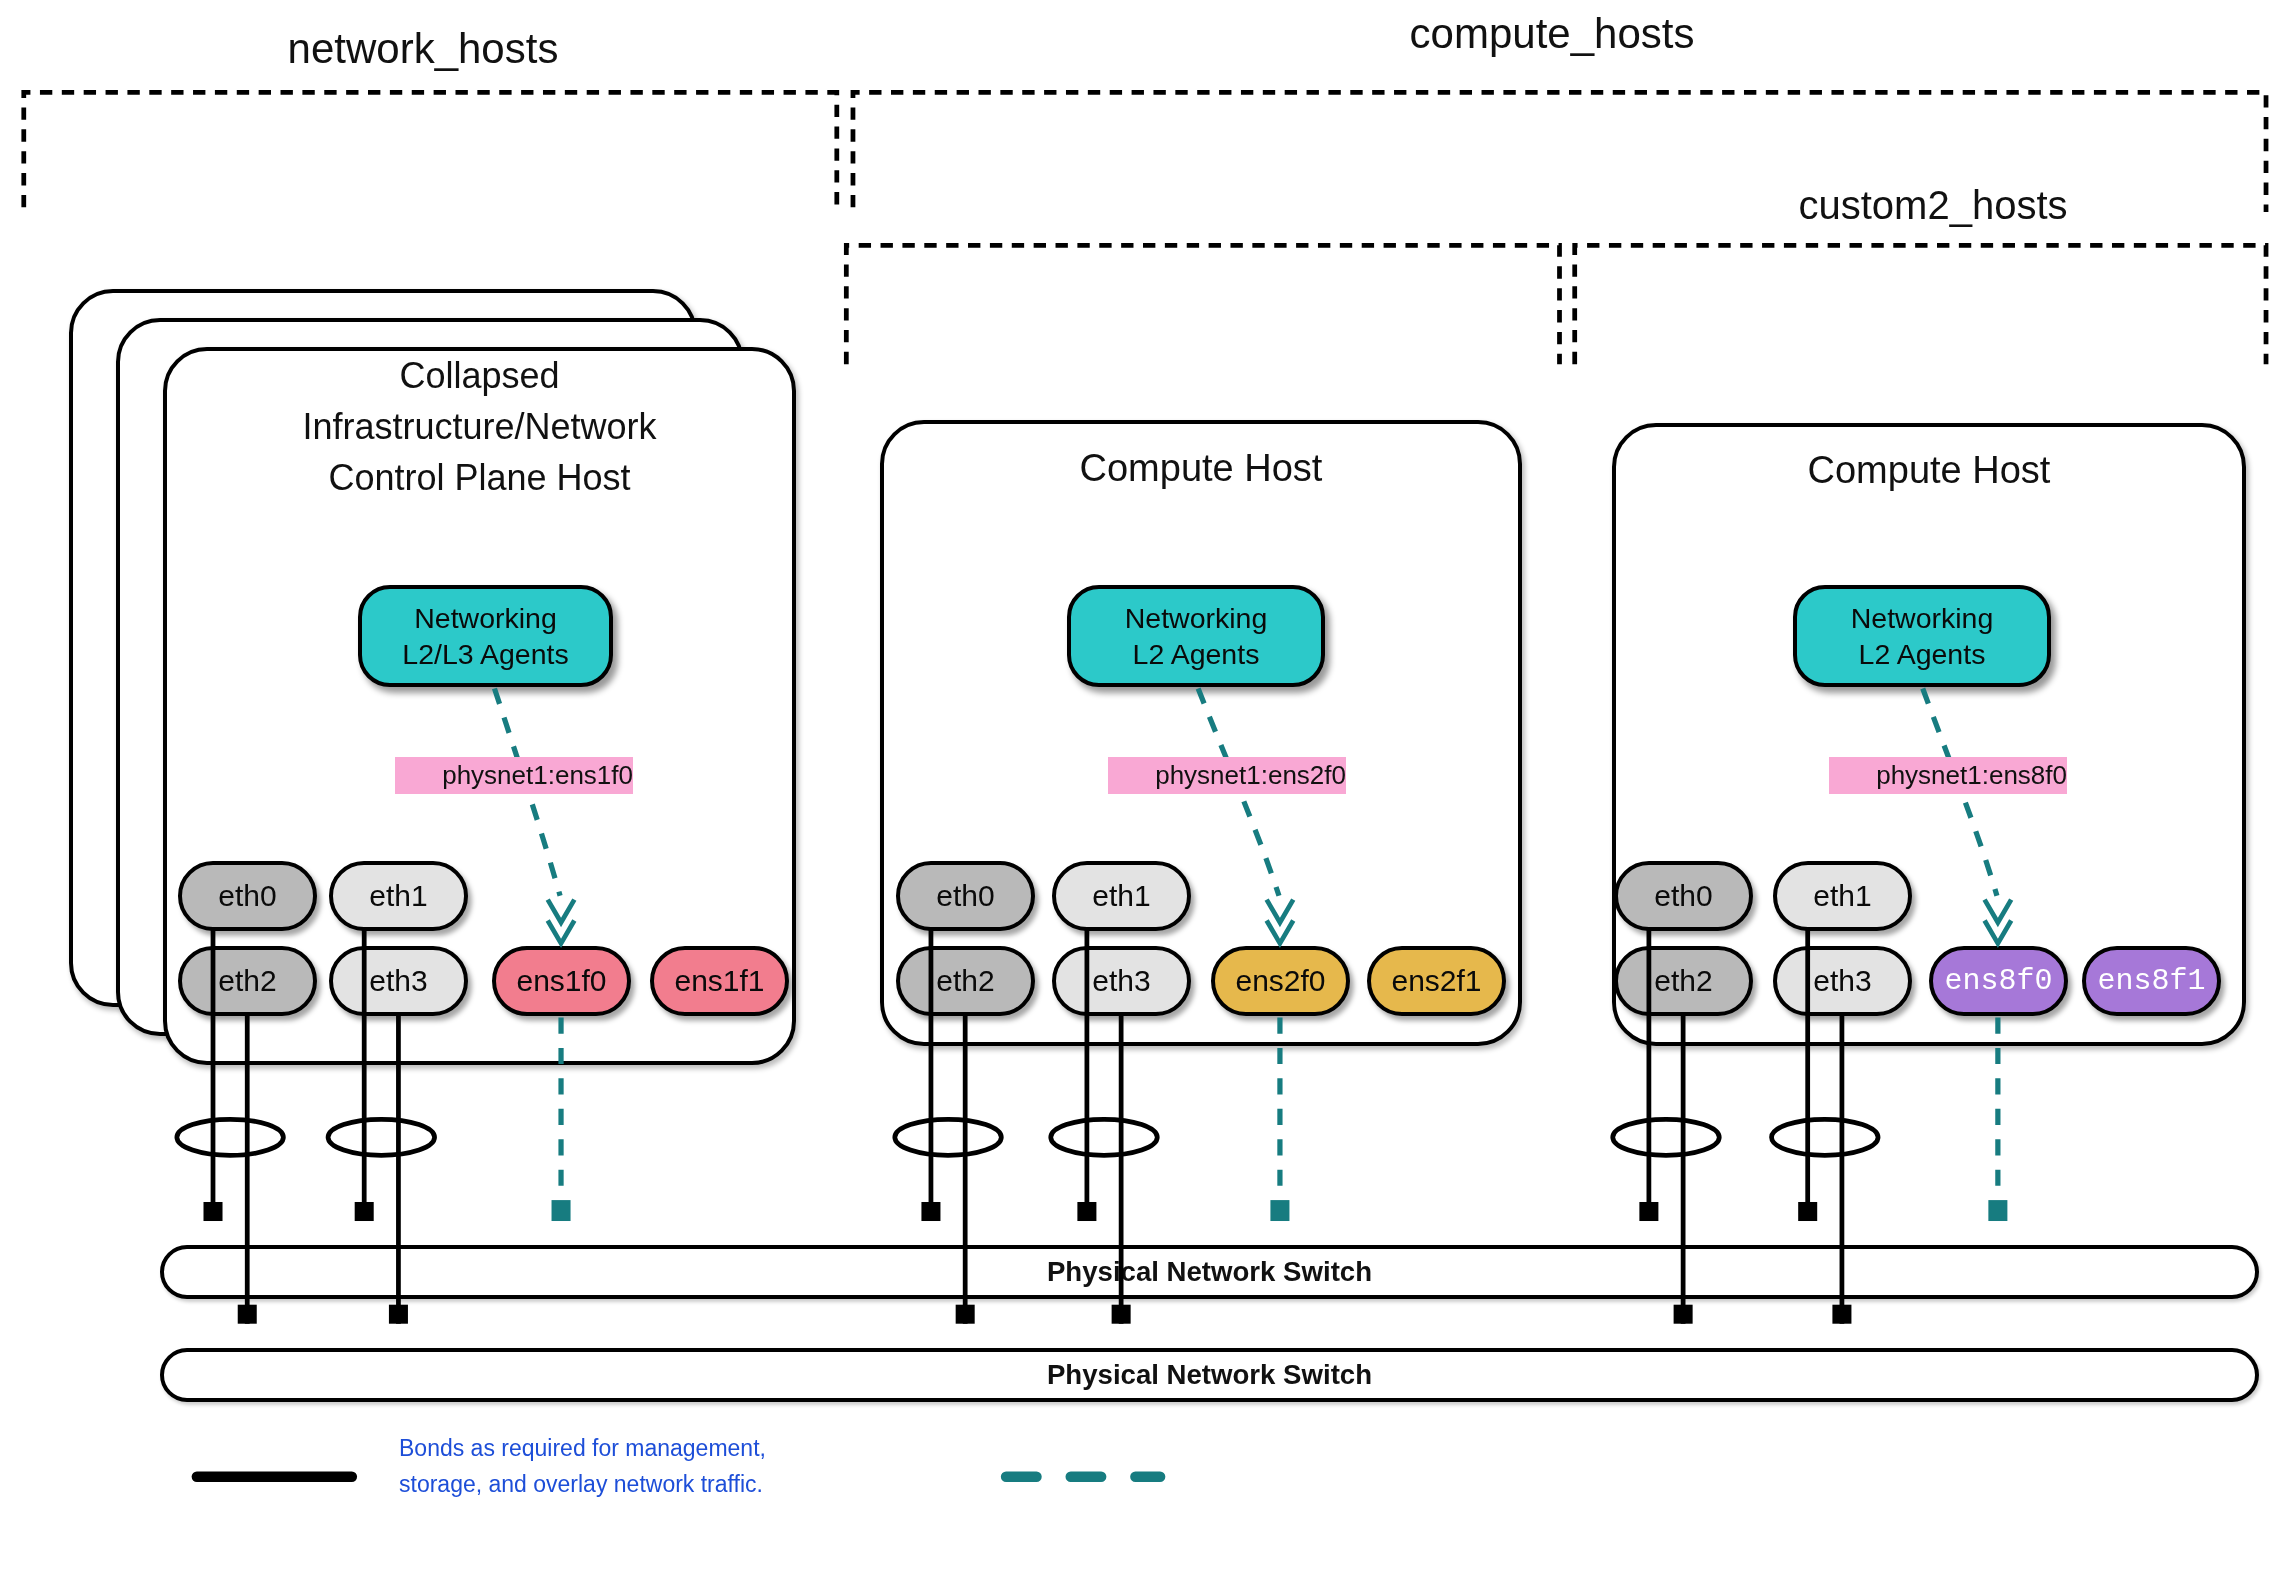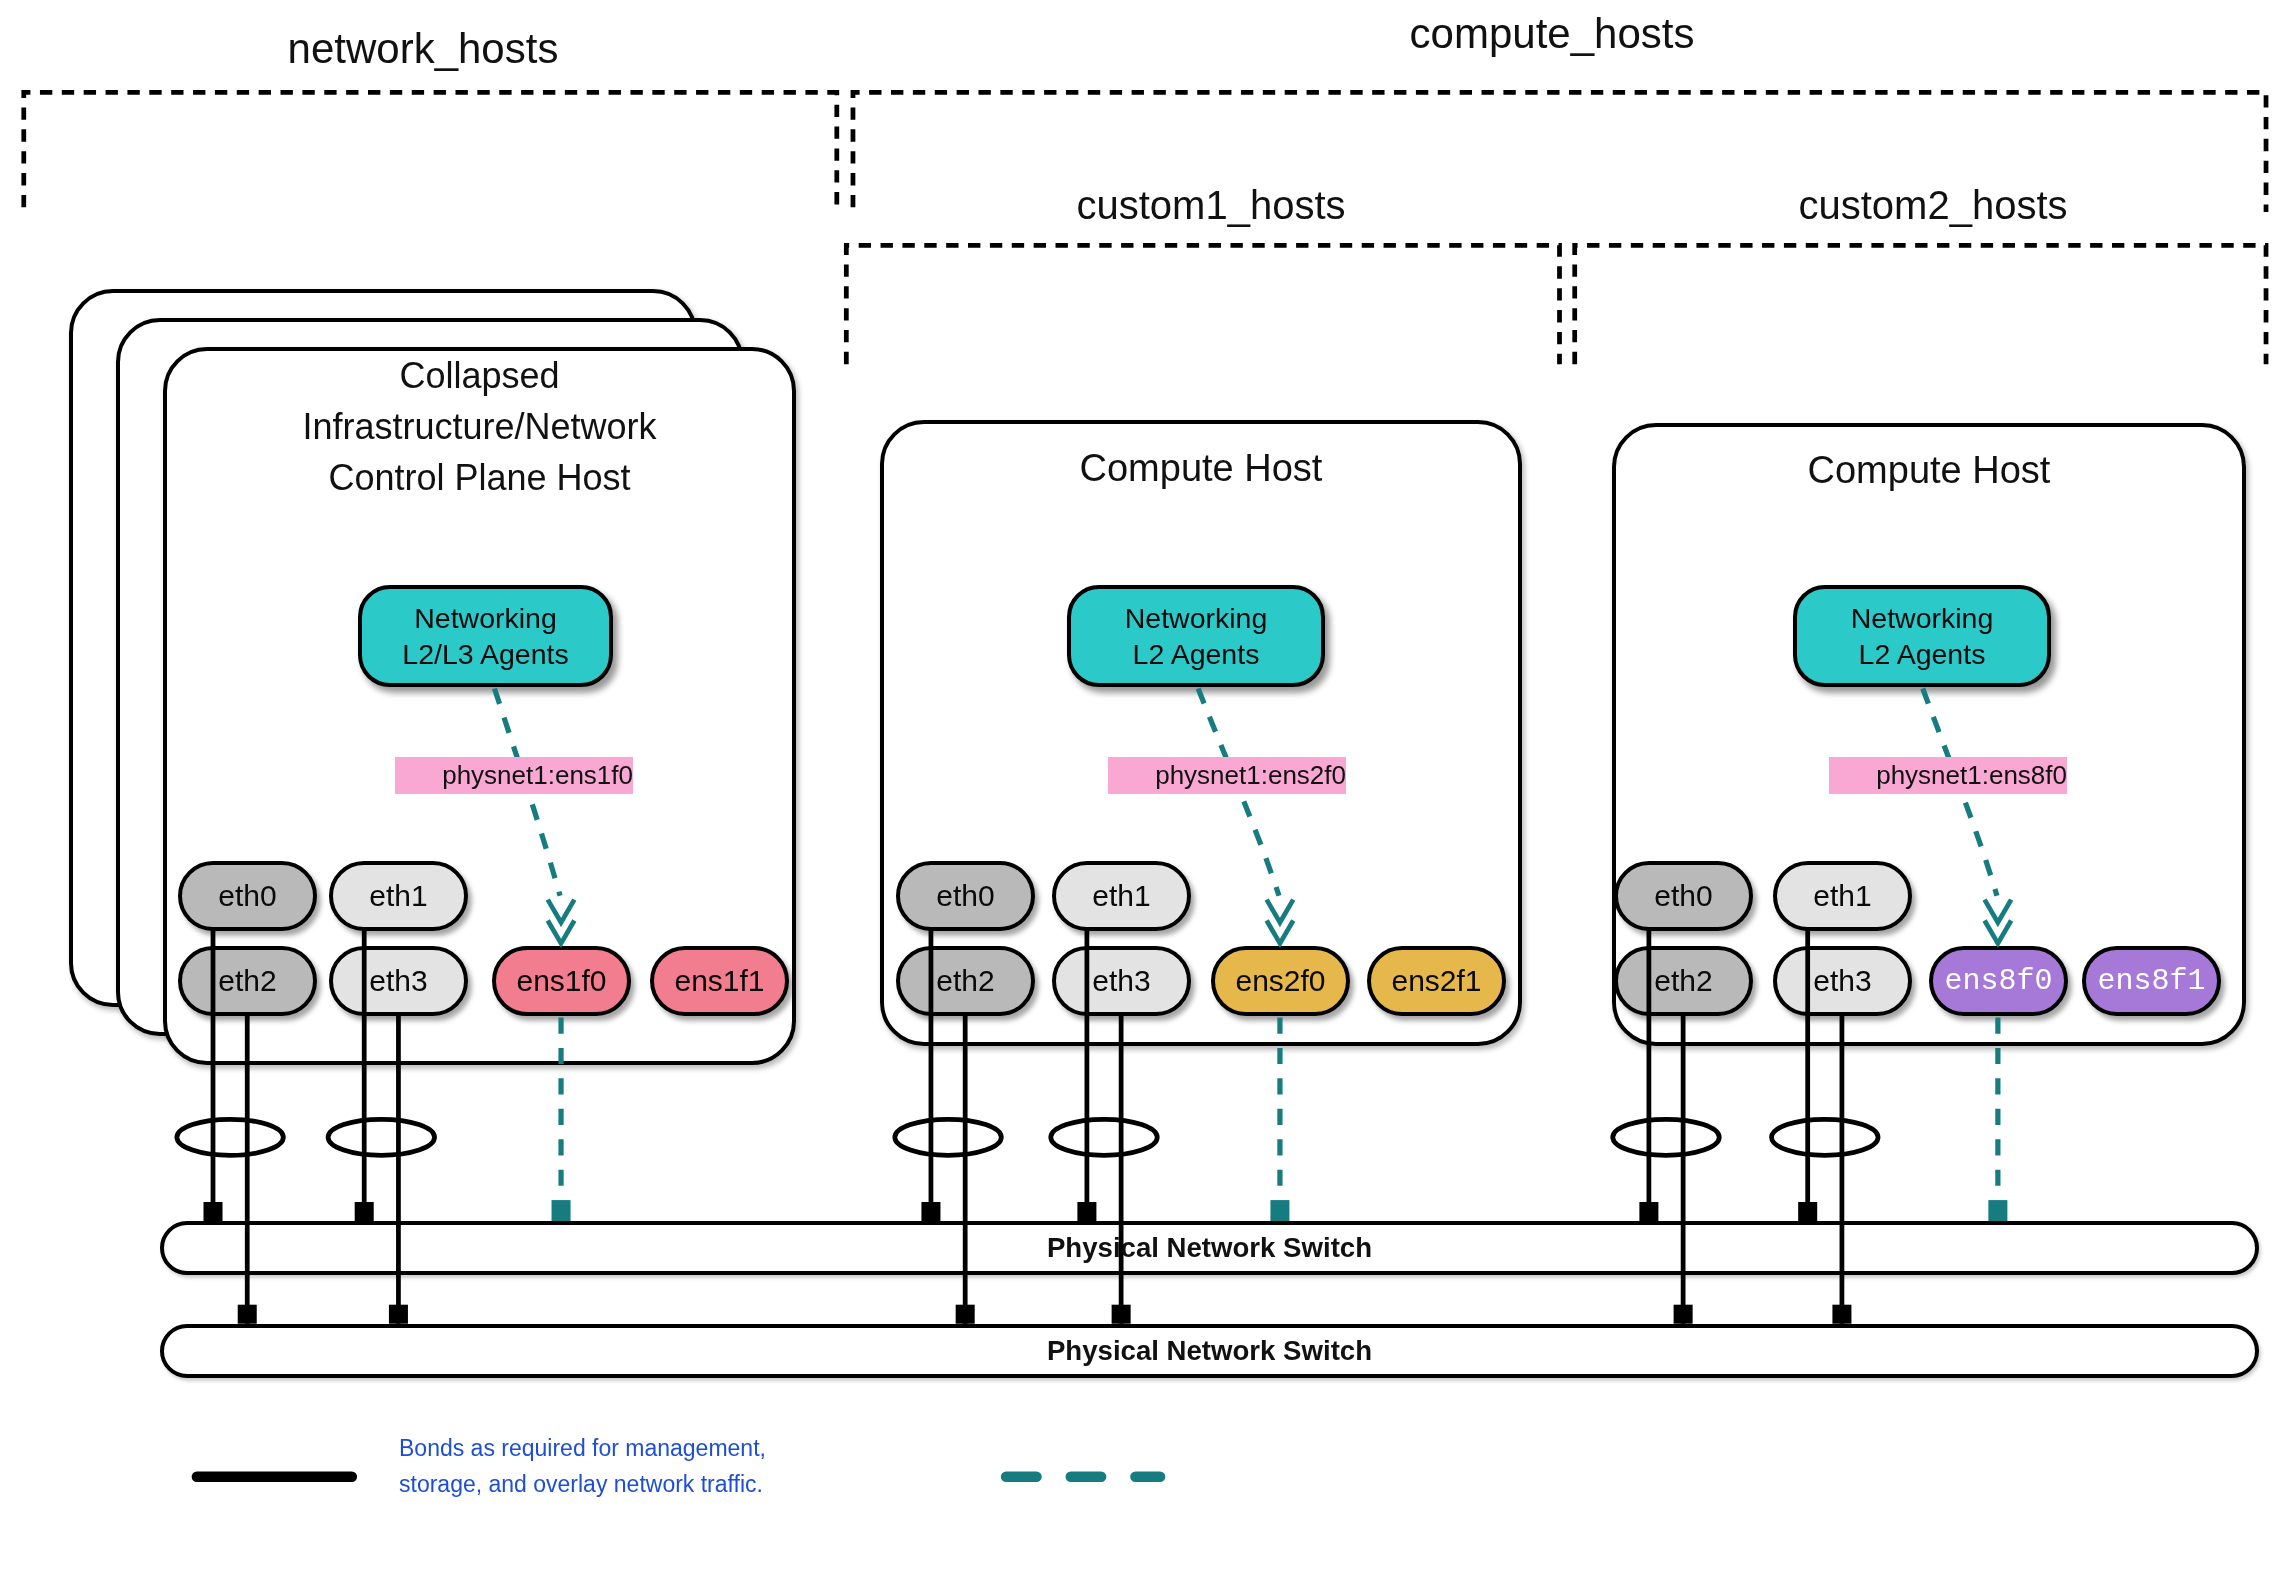--- a/index.html
+++ b/index.html
@@ -22,41 +22,40 @@
   .pill{position:absolute;height:70px;border:4.8px solid var(--outline);border-radius:35px;
         box-sizing:border-box;display:flex;align-items:center;justify-content:center;
         font-size:30px;box-shadow:3.8px 4.8px 4.8px rgba(0,0,0,0.35);z-index:2;color:#0a0a0a;}
   .pill.dark{background:var(--nic_gray_dark);}
   .pill.light{background:var(--nic_gray_light);}
   .pill.pink{background:var(--nic_pink);}
   .pill.gold{background:var(--nic_gold);}
   .pill.purple{background:var(--nic_purple);color:#ffffff;font-family:Liberation Mono, monospace;}
   .switch{position:absolute;height:54px;background:#fff;border:4.8px solid var(--outline);
           border-radius:28.5px;box-sizing:border-box;display:flex;align-items:center;justify-content:center;
-          font-size:27.6px;font-weight:bold;z-index:1;box-shadow:1.9px 2.9px 3.8px rgba(0,0,0,0.2);color:var(--text);}
+          font-size:27.6px;font-weight:bold;z-index:1;box-shadow:1.9px 2.9px 3.8px rgba(0,0,0,0.2);color:var(--text);margin-top:24px;}
   .legend-text{position:absolute;font-size:23px;line-height:36px;z-index:2;color:#1d4ed8;}
   svg.overlay{position:absolute;left:0;top:0;z-index:5;pointer-events:none;}
   .bracket{fill:none;stroke:var(--outline);stroke-width:5;stroke-dasharray:13 10;}
   .bondline{stroke:var(--outline);stroke-width:5;fill:none;}
   .bondellipse{fill:none;stroke:var(--outline);stroke-width:5;}
   .blacksq{fill:var(--outline);}
   .tealdash{stroke:var(--provider_teal);stroke-width:5.5;fill:none;stroke-dasharray:17 15;}
   .tealsolid{stroke:var(--provider_teal);stroke-width:5;fill:none;}
   .tealsq{fill:var(--provider_teal);}
   .legendline{stroke:var(--outline);stroke-width:11;stroke-linecap:round;}
   .legenddash{stroke:var(--provider_teal);stroke-width:11;stroke-linecap:round;stroke-dasharray:32 36;}
 </style>
 </head>
 <body>
 
 <div class="canvas">
 
   <div class="abs group-label" style="left:185px;top:25px;width:476px">network_hosts</div>
   <div class="abs group-label" style="left:1314px;top:9.5px;width:476px">compute_hosts</div>
-  <div class="abs group-label small" style="left:973px;top:183px;width:476px">custom1_hosts</div>
   <div class="abs group-label small" style="left:1695px;top:183px;width:476px">custom2_hosts</div>
 
   <div class="host-box" style="left:69px;top:289px;width:628px;height:718px"></div>
   <div class="host-box" style="left:116px;top:318px;width:628px;height:718px"></div>
   <div class="host-box" style="left:163px;top:347px;width:633px;height:718px"></div>
   <div class="host-title three" style="left:163px;top:350px;width:633px">
     <div>Collapsed</div>
     <div>Infrastructure/Network</div>
     <div>Control Plane Host</div>
   </div>

